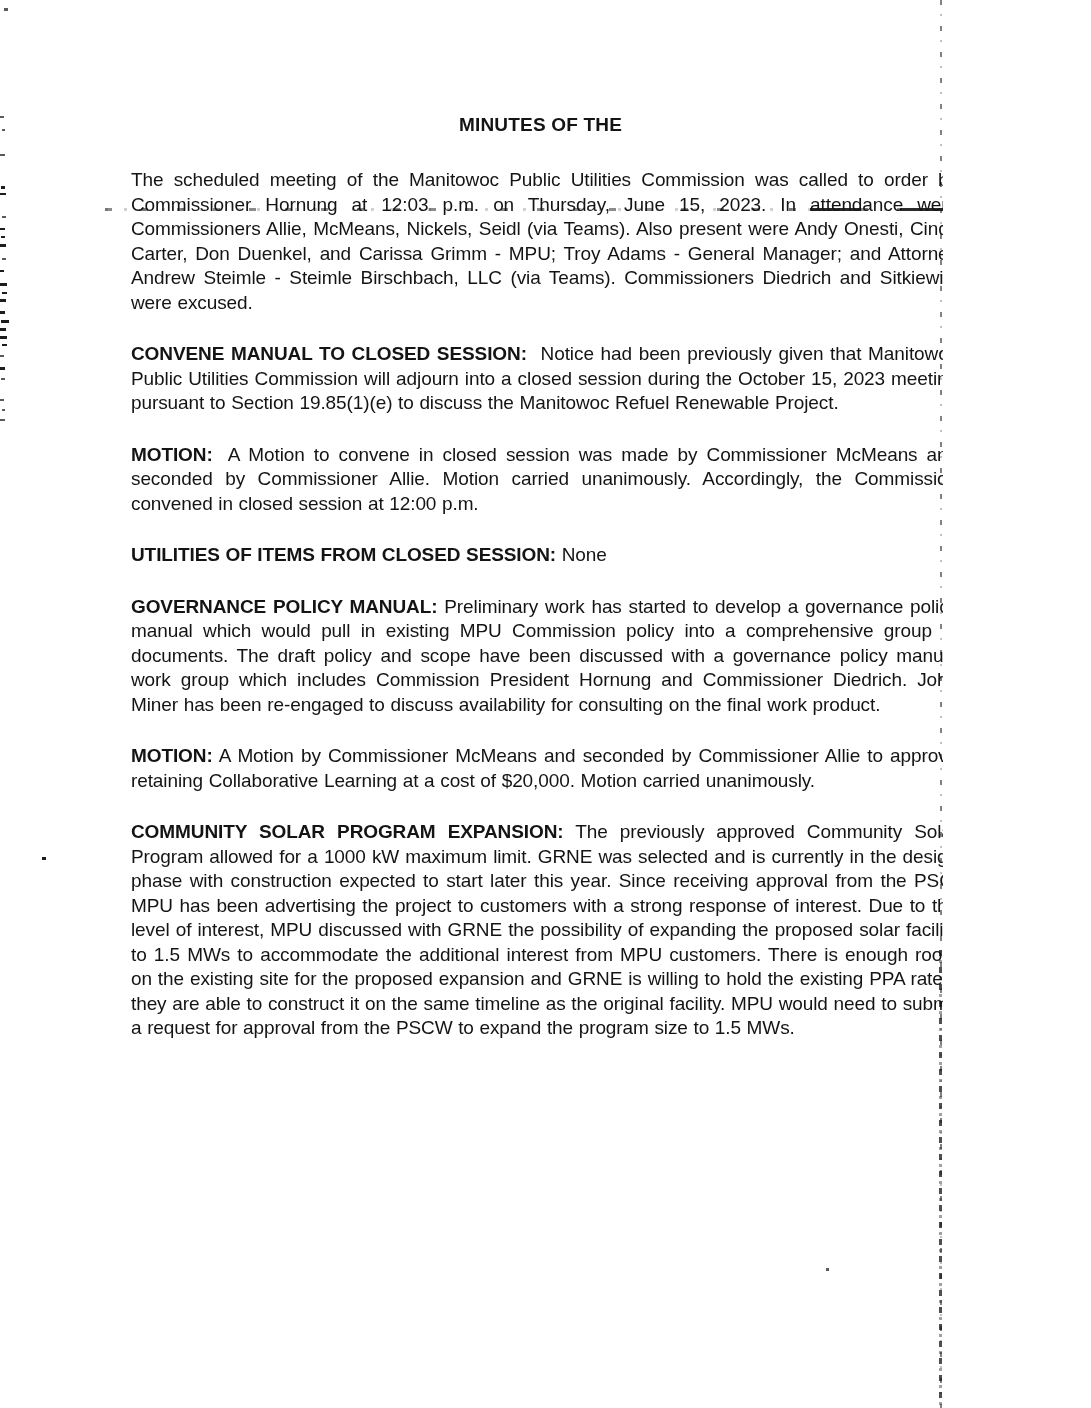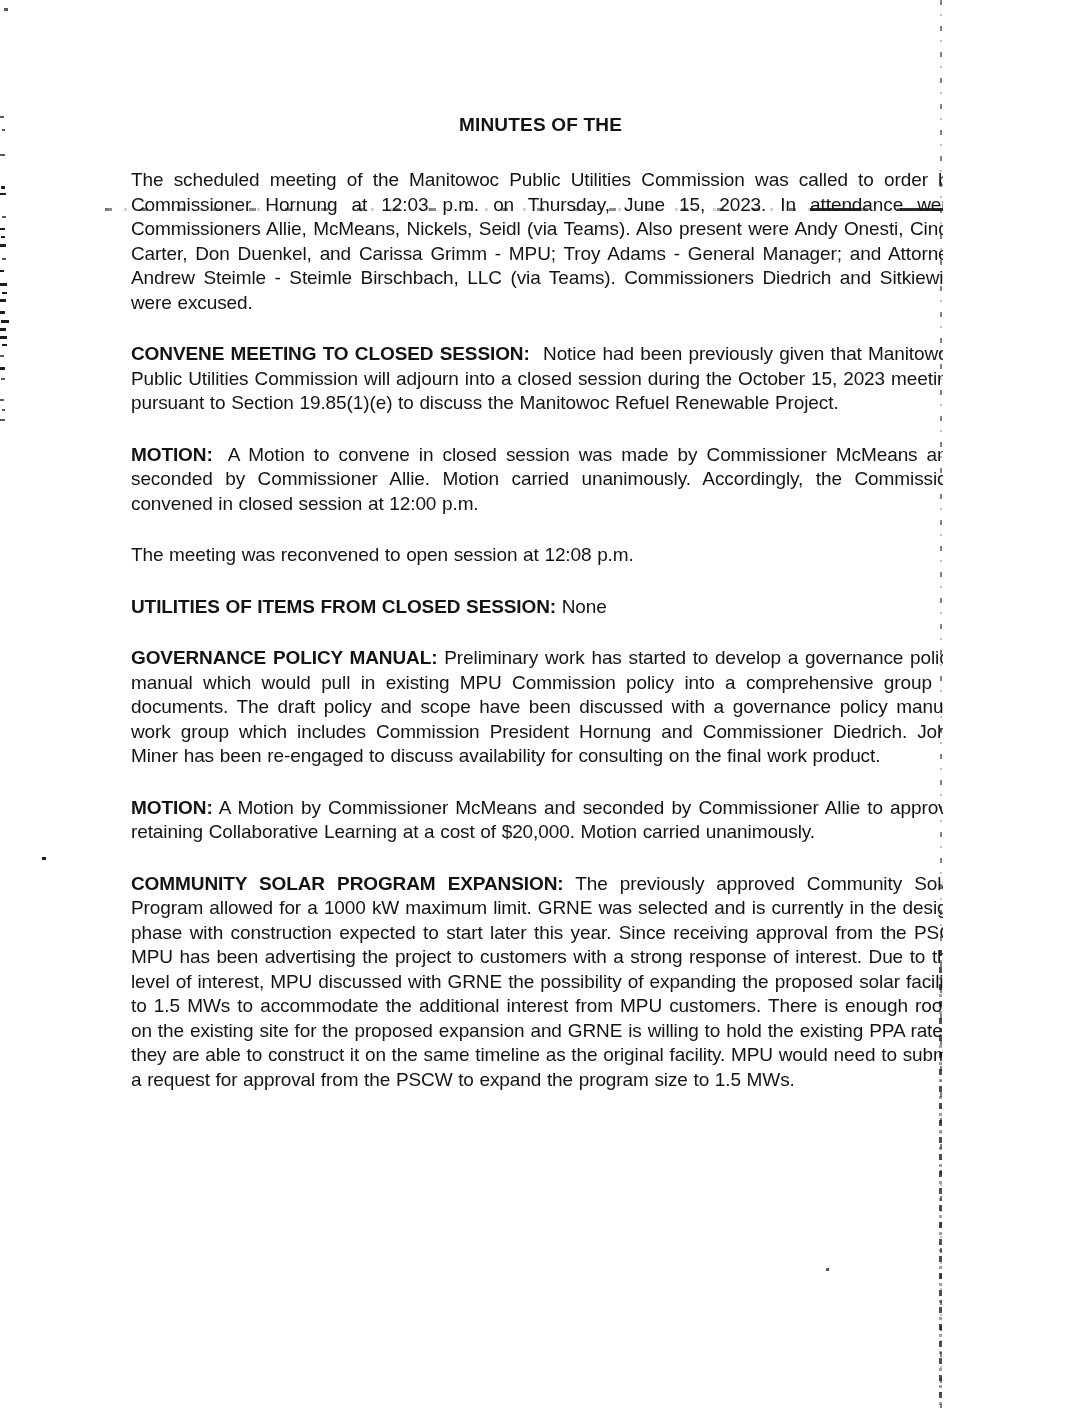--- a/index.html
+++ b/index.html
@@ -111,25 +111,24 @@
   </div>
 
   <div class="content">
 
     <div class="title-block">
       <div>MINUTES OF THE</div>
     </div>
 
     <p class="para"><b></b> <span>The scheduled meeting of the Manitowoc Public Utilities Commission was called to order by Commissioner Hornung at 12:03 p.m. on Thursday, June 15, 2023. In attendance were Commissioners Allie, McMeans, Nickels, Seidl (via Teams). Also present were Andy Onesti, Cindy Carter, Don Duenkel, and Carissa Grimm - MPU; Troy Adams - General Manager; and Attorney Andrew Steimle - Steimle Birschbach, LLC (via Teams). Commissioners Diedrich and Sitkiewitz were excused.</span></p>
 
-    <p class="para"><b class="gap2">CONVENE MEETING TO CLOSED SESSION:</b> <span>Notice had been previously given that Manitowoc Public Utilities Commission will adjourn into a closed session during the October 15, 2023 meeting pursuant to Section 19.85(1)(e) to discuss the Manitowoc Refuel Renewable Project.</span></p>
+    <p class="para"><b class="gap2">CONVENE MANUAL TO CLOSED SESSION:</b> <span>Notice had been previously given that Manitowoc Public Utilities Commission will adjourn into a closed session during the October 15, 2023 meeting pursuant to Section 19.85(1)(e) to discuss the Manitowoc Refuel Renewable Project.</span></p>
 
     <p class="para"><b class="gap2">MOTION:</b> <span>A Motion to convene in closed session was made by Commissioner McMeans and seconded by Commissioner Allie. Motion carried unanimously. Accordingly, the Commission convened in closed session at 12:00 p.m.</span></p>
 
-    <p class="para"><b></b> <span>The meeting was reconvened to open session at 12:08 p.m.</span></p>
 
     <p class="para"><b>UTILITIES OF ITEMS FROM CLOSED SESSION:</b> <span>None</span></p>
 
     <p class="para"><b>GOVERNANCE POLICY MANUAL:</b> <span>Preliminary work has started to develop a governance policy manual which would pull in existing MPU Commission policy into a comprehensive group of documents. The draft policy and scope have been discussed with a governance policy manual work group which includes Commission President Hornung and Commissioner Diedrich. John Miner has been re-engaged to discuss availability for consulting on the final work product.</span></p>
 
     <p class="para"><b>MOTION:</b> <span>A Motion by Commissioner McMeans and seconded by Commissioner Allie to approve retaining Collaborative Learning at a cost of $20,000. Motion carried unanimously.</span></p>
 
     <p class="para"><b>COMMUNITY SOLAR PROGRAM EXPANSION:</b> <span>The previously approved Community Solar Program allowed for a 1000 kW maximum limit. GRNE was selected and is currently in the design phase with construction expected to start later this year. Since receiving approval from the PSC, MPU has been advertising the project to customers with a strong response of interest. Due to the level of interest, MPU discussed with GRNE the possibility of expanding the proposed solar facility to 1.5 MWs to accommodate the additional interest from MPU customers. There is enough room on the existing site for the proposed expansion and GRNE is willing to hold the existing PPA rate if they are able to construct it on the same timeline as the original facility. MPU would need to submit a request for approval from the PSCW to expand the program size to 1.5 MWs.</span></p>
 
   </div>

